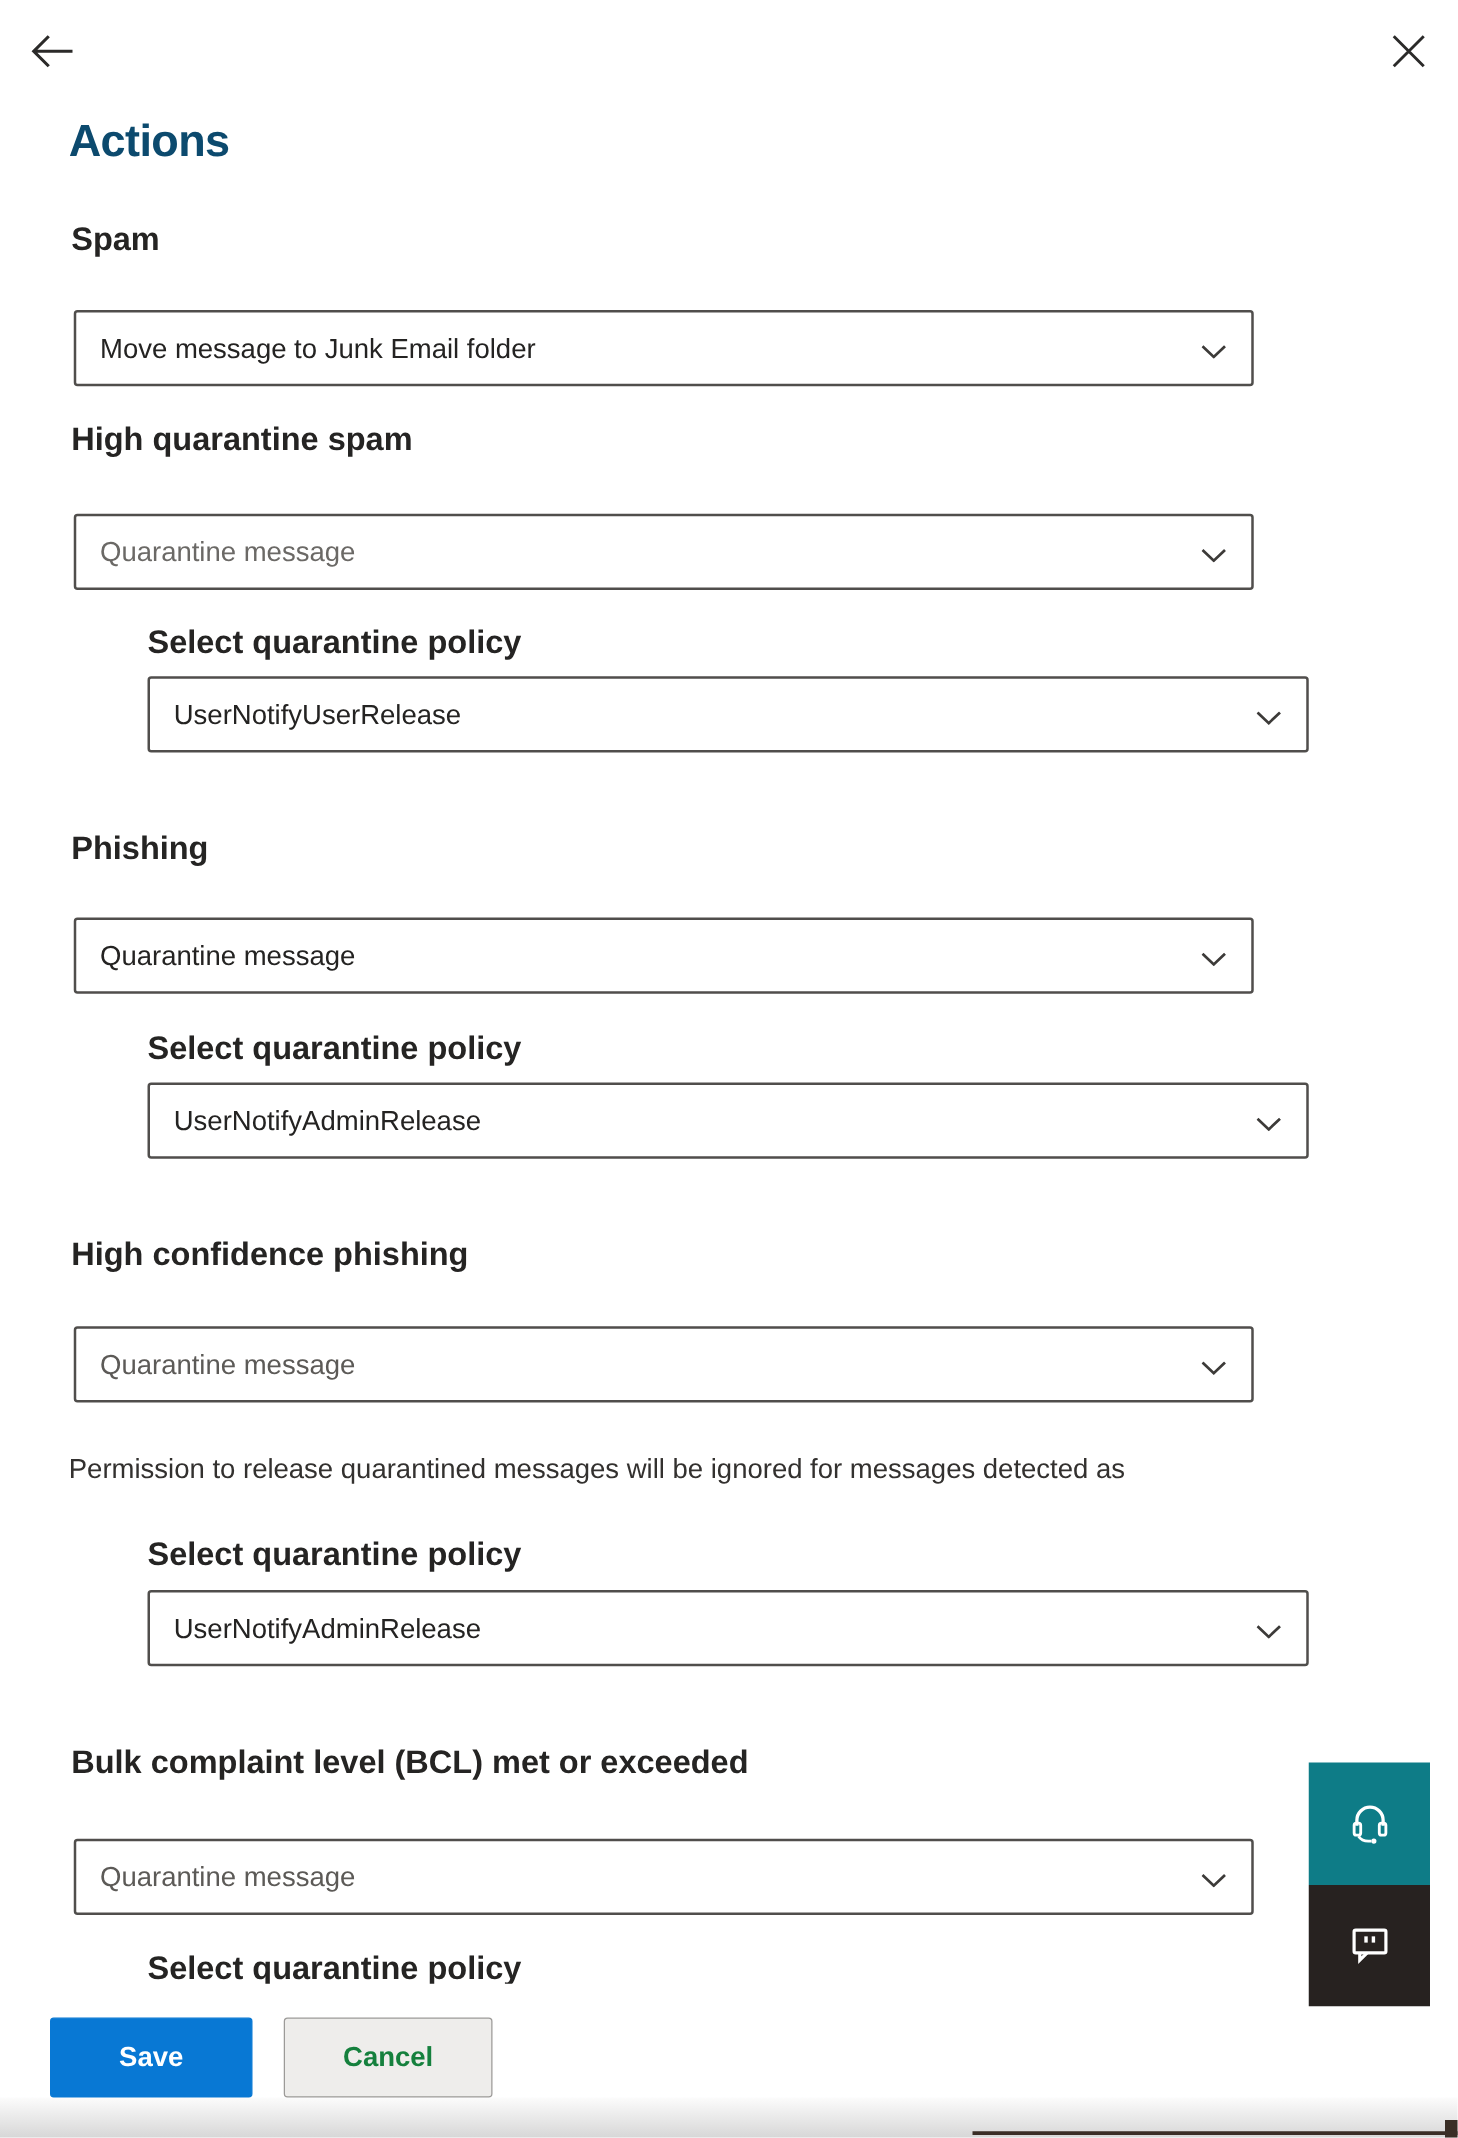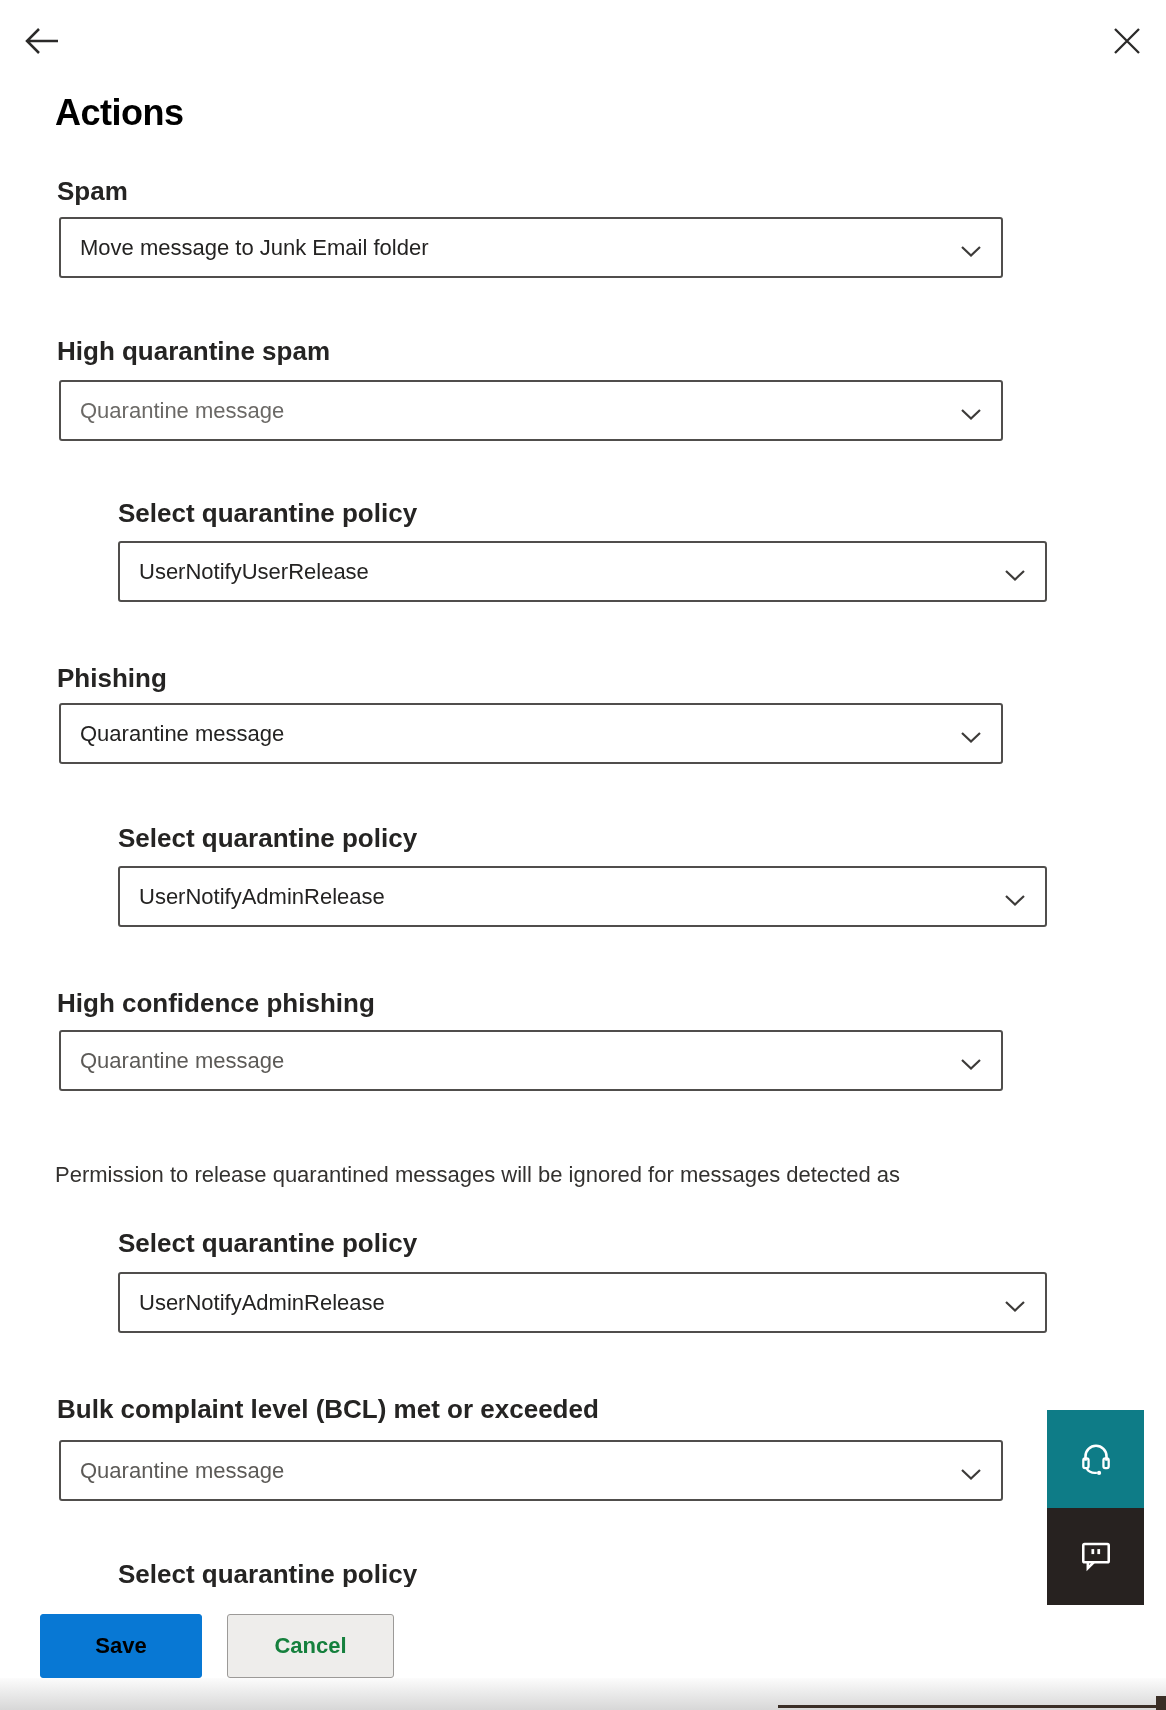--- a/index.html
+++ b/index.html
@@ -5,51 +5,51 @@
   html,body{margin:0;padding:0;}
   body{
     width:1166px;height:1710px;position:relative;overflow:hidden;
     background:#ffffff;
     font-family:"Liberation Sans","DejaVu Sans",sans-serif;
     -webkit-font-smoothing:antialiased;
   }
   .abs{position:absolute;}
   .icon-btn{background:none;border:none;padding:0;cursor:pointer;position:absolute;}
   .title{
-    left:55px;top:92px;font-size:36px;font-weight:700;color:#000000;letter-spacing:-0.5px;
+    left:55px;top:92px;font-size:36px;font-weight:700;color:#0c4a6e;letter-spacing:-0.5px;
   }
   .lbl{
     font-size:26px;font-weight:600;color:#252423;line-height:27px;white-space:nowrap;
   }
   .lbl.l0{left:57px;}
   .lbl.l1{left:118px;}
   .dd{
     position:absolute;height:61px;background:#fff;
     border:2px solid #504e4c;border-radius:3px;box-sizing:border-box;
     cursor:pointer;
   }
-  .dd.l0{left:59px;width:944px;}
+  .dd.l0{left:59px;width:944px;margin-top:31px;}
   .dd.l1{left:118px;width:929px;}
   .dd .val{
     position:absolute;left:19px;top:0;line-height:57px;font-size:22px;color:#2e2c2a;white-space:nowrap;
   }
   .dd .val.dark{color:#242322;}
   .dd .val.muted{color:#6b6966;}
   .dd .val.mid{color:#5c5a57;}
   .dd .chev{position:absolute;right:20px;top:50%;margin-top:-5px;}
   .note{
     left:55px;top:1158px;width:990px;font-size:22px;color:#33312f;line-height:34px;
   }
   .note span{display:block;}
   .clipwrap{left:118px;top:1561px;width:400px;height:26px;overflow:hidden;}
   .btn{
     position:absolute;top:1614px;height:64px;font-size:22px;font-weight:600;
     border-radius:3px;cursor:pointer;font-family:inherit;
   }
-  .btn-save{left:40px;width:162px;background:#0878d4;border:1px solid #0878d4;color:#000000;}
+  .btn-save{left:40px;width:162px;background:#0878d4;border:1px solid #0878d4;color:#ffffff;}
   .btn-cancel{left:227px;width:167px;background:#eeedeb;border:1.5px solid #9c9a98;color:#15803d;}
   .float-btn{
     position:absolute;left:1047px;width:97px;border:none;cursor:pointer;
     display:flex;align-items:center;justify-content:center;padding:0;
   }
   .float-support{top:1410px;height:98px;background:#0e7c87;}
   .float-feedback{top:1508px;height:97px;background:#272220;}
   .footer-strip{
     left:0;top:1678px;width:1166px;height:32px;
     background:linear-gradient(#fcfcfc,#d7d7d7);

